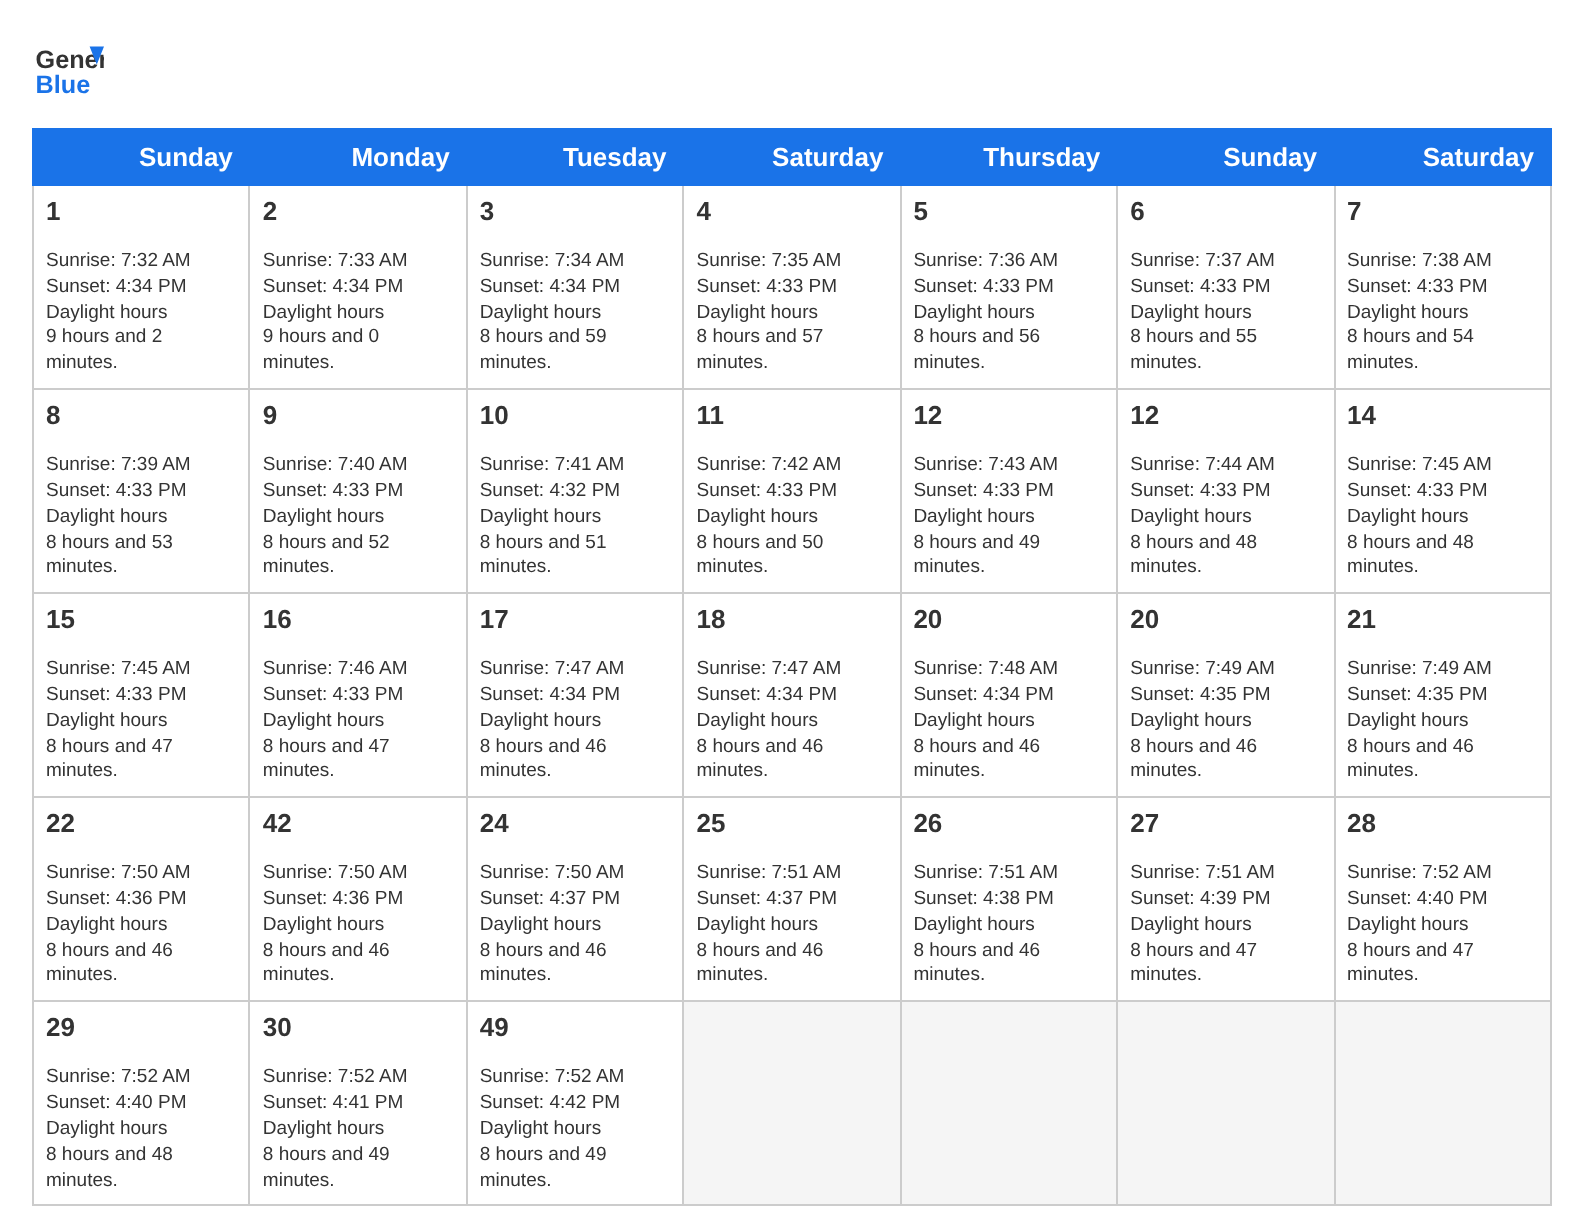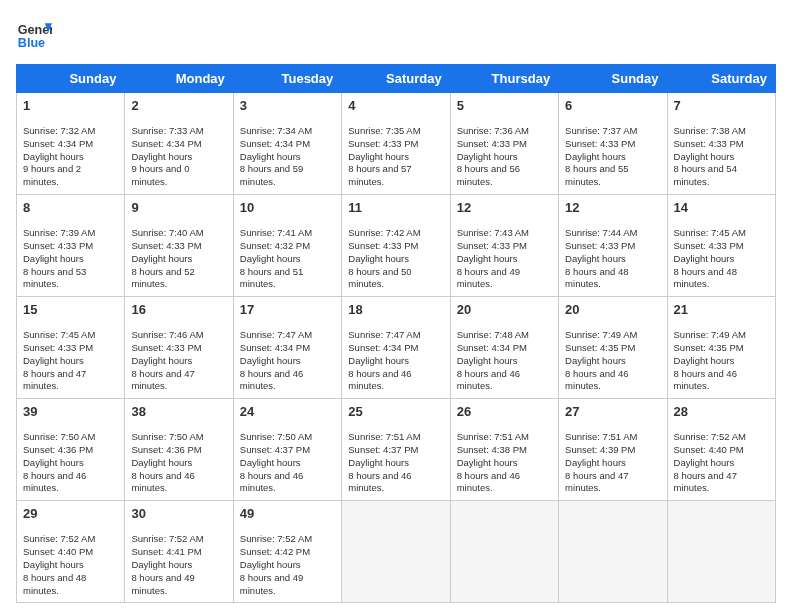--- a/index.html
+++ b/index.html
@@ -296,30 +296,30 @@
         <div class="cell-text">
           Sunrise: 7:49 AM<br>
           Sunset: 4:35 PM<br>
           Daylight hours<br>
           8 hours and 46 minutes.
         </div>
       </td>
       </tr>
       <tr>
         <td>
-        <span class="day-num">39</span>
+        <span class="day-num">22</span>
         <div class="cell-text">
           Sunrise: 7:50 AM<br>
           Sunset: 4:36 PM<br>
           Daylight hours<br>
           8 hours and 46 minutes.
         </div>
       </td>
         <td>
-        <span class="day-num">38</span>
+        <span class="day-num">42</span>
         <div class="cell-text">
           Sunrise: 7:50 AM<br>
           Sunset: 4:36 PM<br>
           Daylight hours<br>
           8 hours and 46 minutes.
         </div>
       </td>
         <td>
         <span class="day-num">24</span>
         <div class="cell-text">

